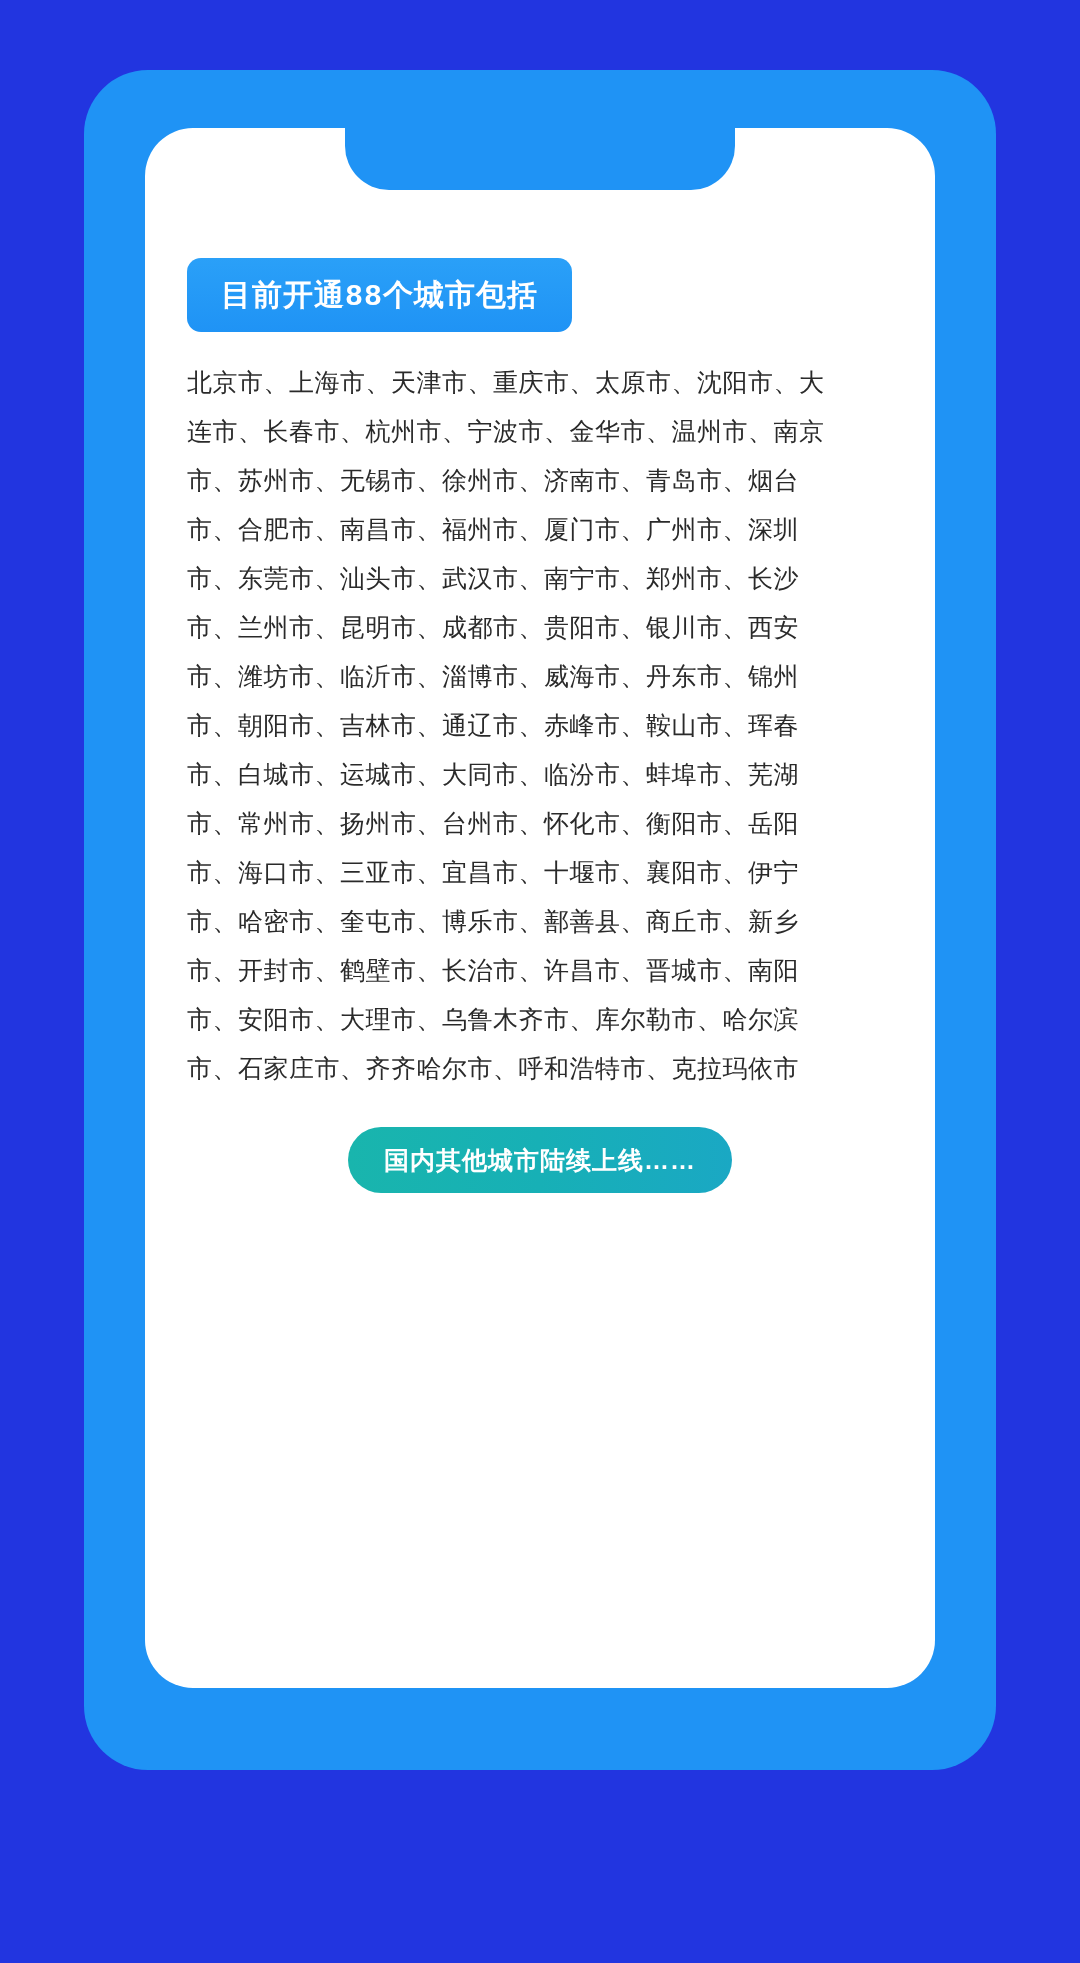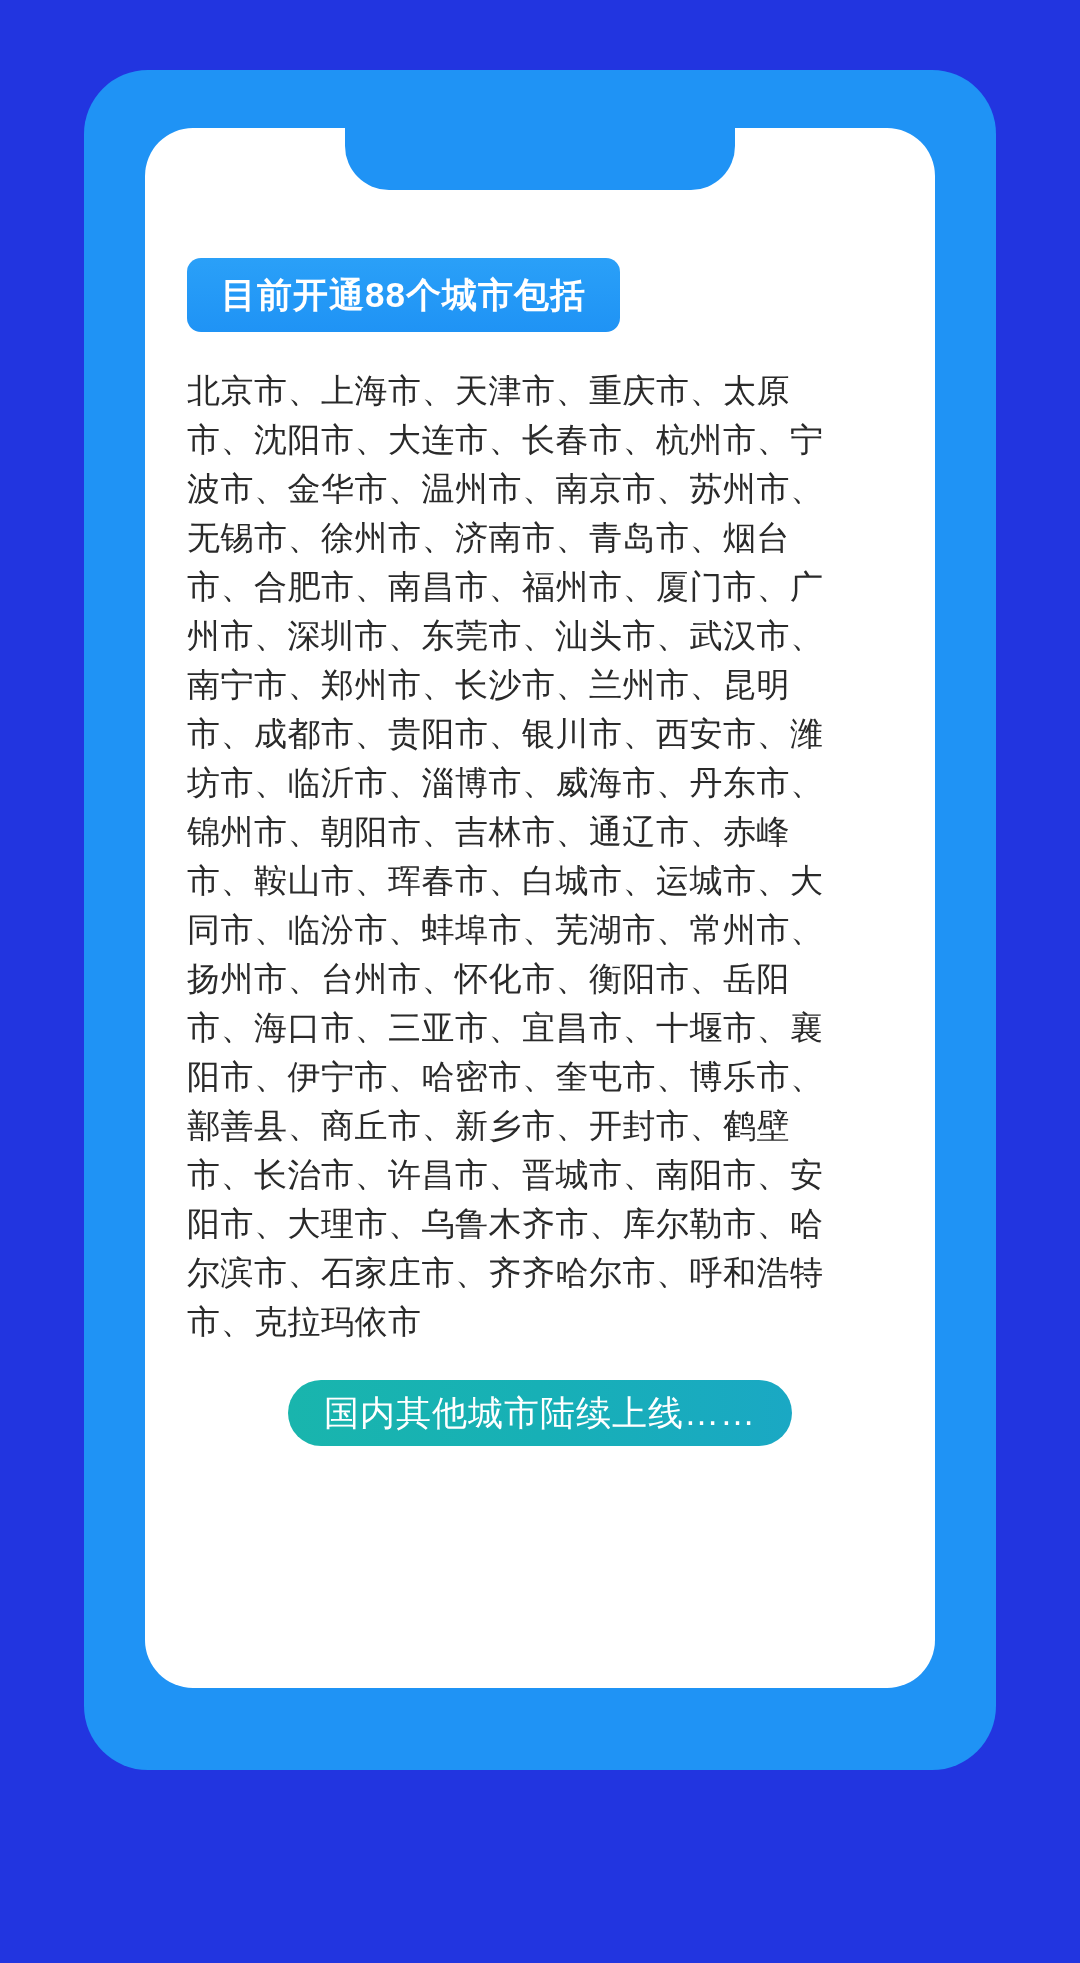--- a/index.html
+++ b/index.html
@@ -79,31 +79,32 @@
   .sub-pill {
     display: inline-flex;
     align-items: center;
     height: 74px;
     padding: 0 34px;
     border-radius: 14px;
     background: linear-gradient(180deg, #2aa0f8 0%, #1f93f5 100%);
   }
   .sub-pill-text {
     color: #ffffff;
-    font-size: 35px;
+    font-size: 30px;
     font-weight: bold;
     letter-spacing: 1px;
     white-space: nowrap;
+    font-family: Liberation Mono, monospace;
   }
 
   
   .city-list {
-    margin-top: 34px;
+    margin-top: 26px;
     color: #2a2a2a;
-    font-size: 33px;
+    font-size: 25px;
     line-height: 49px;
     letter-spacing: 0.5px;
     word-break: break-all;
     width: 640px;
   }
 
   
   .footer-wrap {
     margin-top: 34px;
     display: flex;
@@ -113,22 +114,22 @@
     display: inline-flex;
     align-items: center;
     justify-content: center;
     height: 66px;
     padding: 0 36px;
     border-radius: 33px;
     background: linear-gradient(90deg, #19b5ad 0%, #17b0b6 50%, #1aa8c4 100%);
   }
   .footer-pill-text {
     color: #ffffff;
-    font-size: 35px;
-    font-weight: normal;
+    font-size: 25px;
+    font-weight: bold;
     letter-spacing: 1px;
     white-space: nowrap;
   }
 </style>
 </head>
 <body>
 
 <div class="page">
 
 

